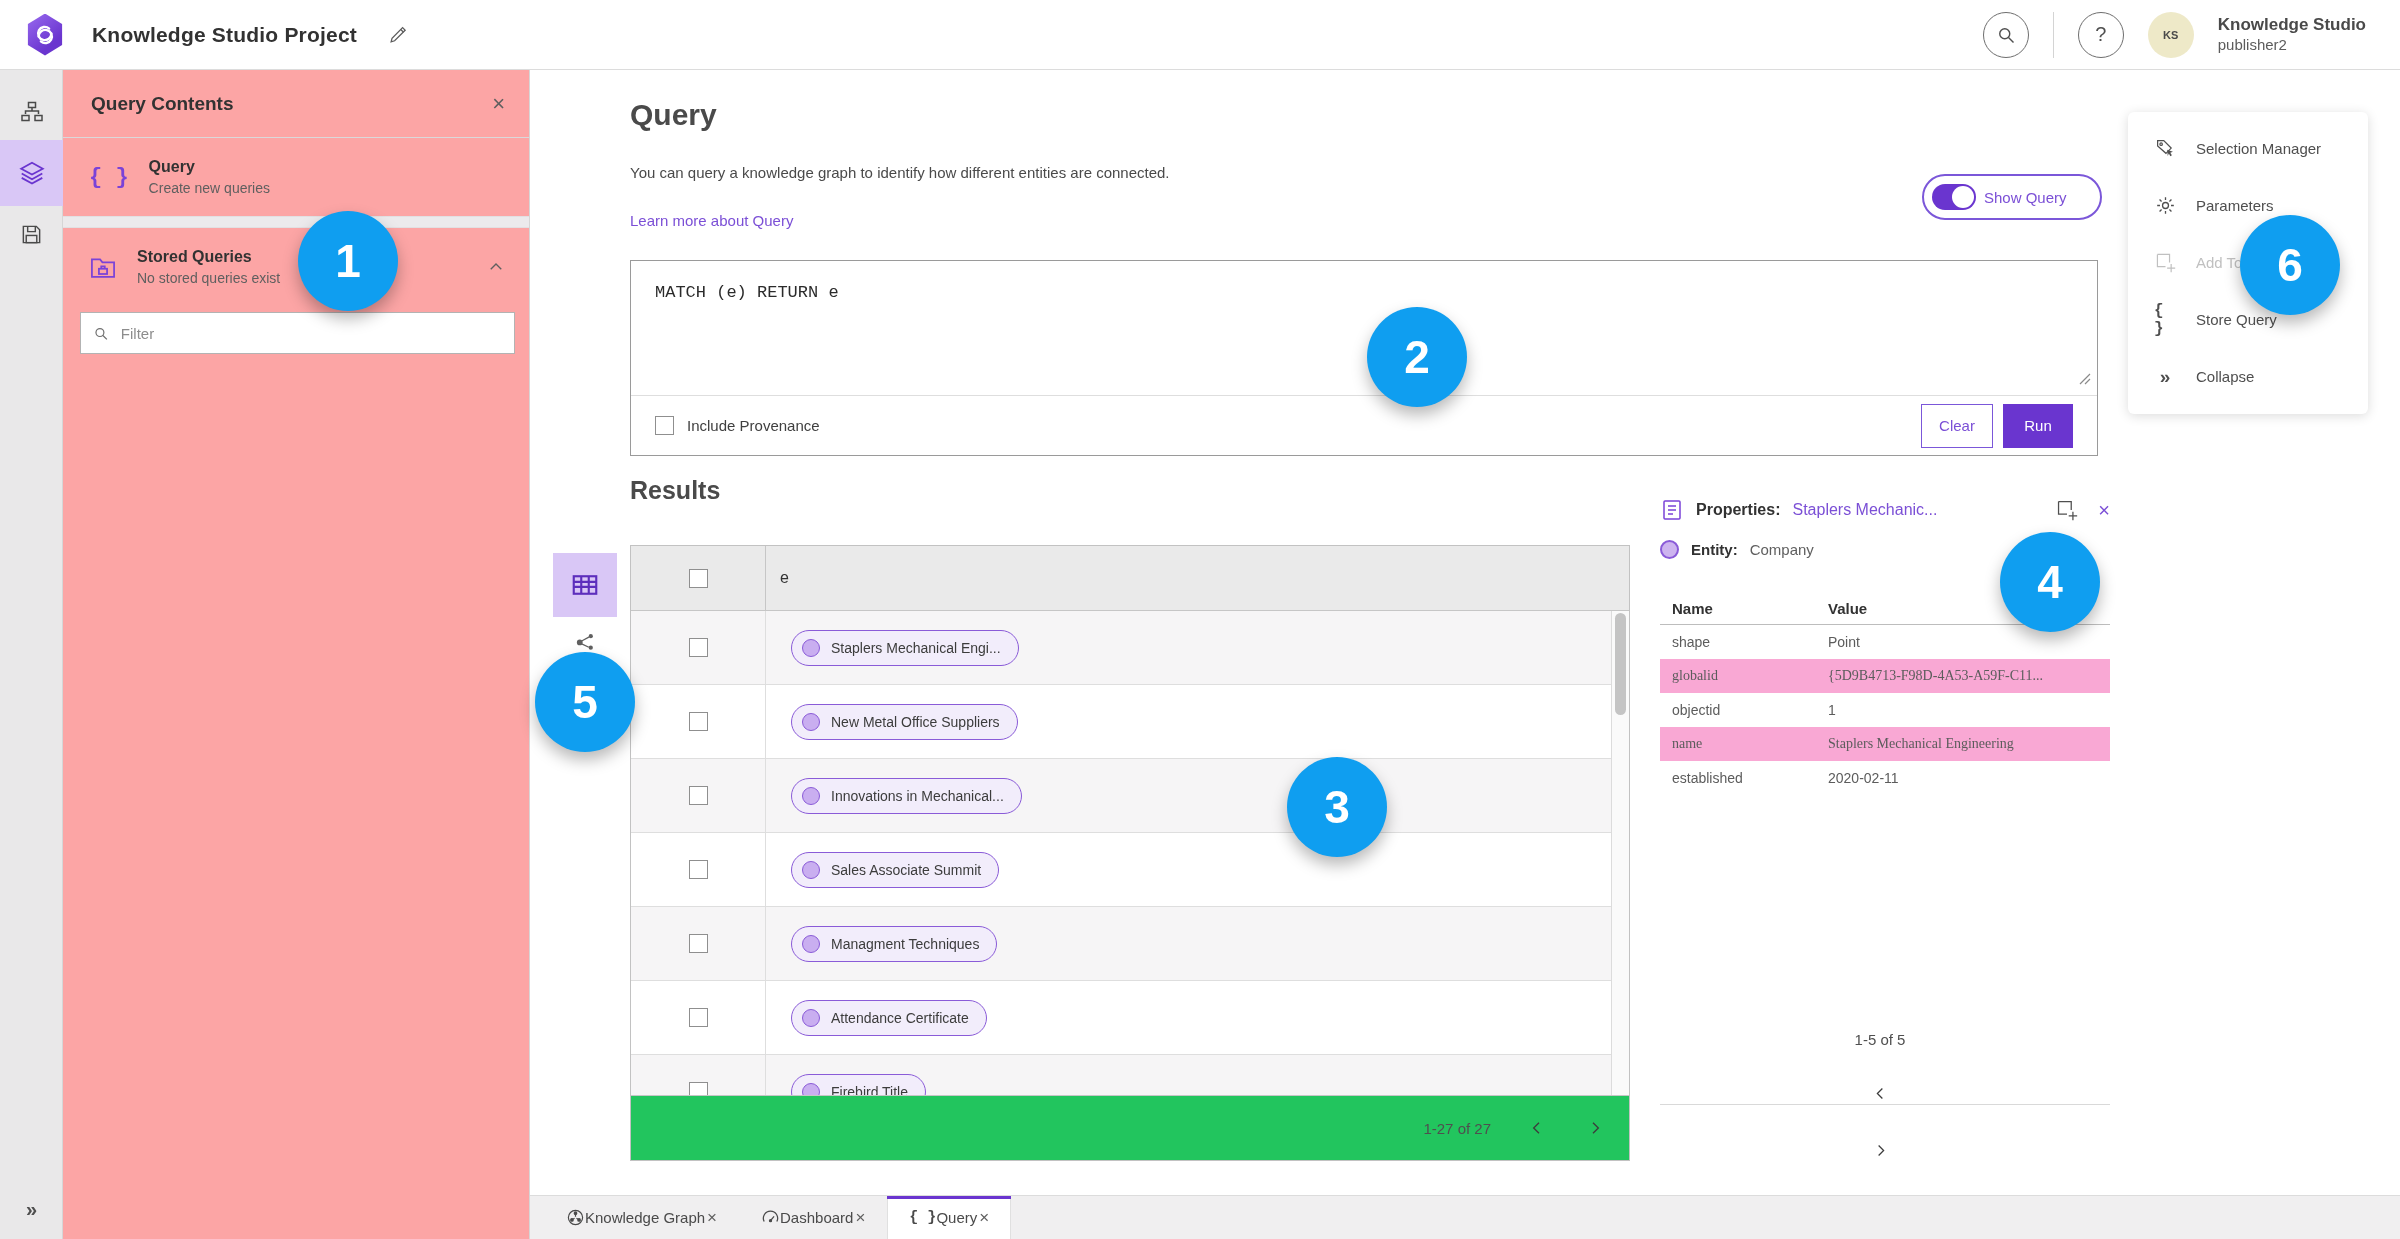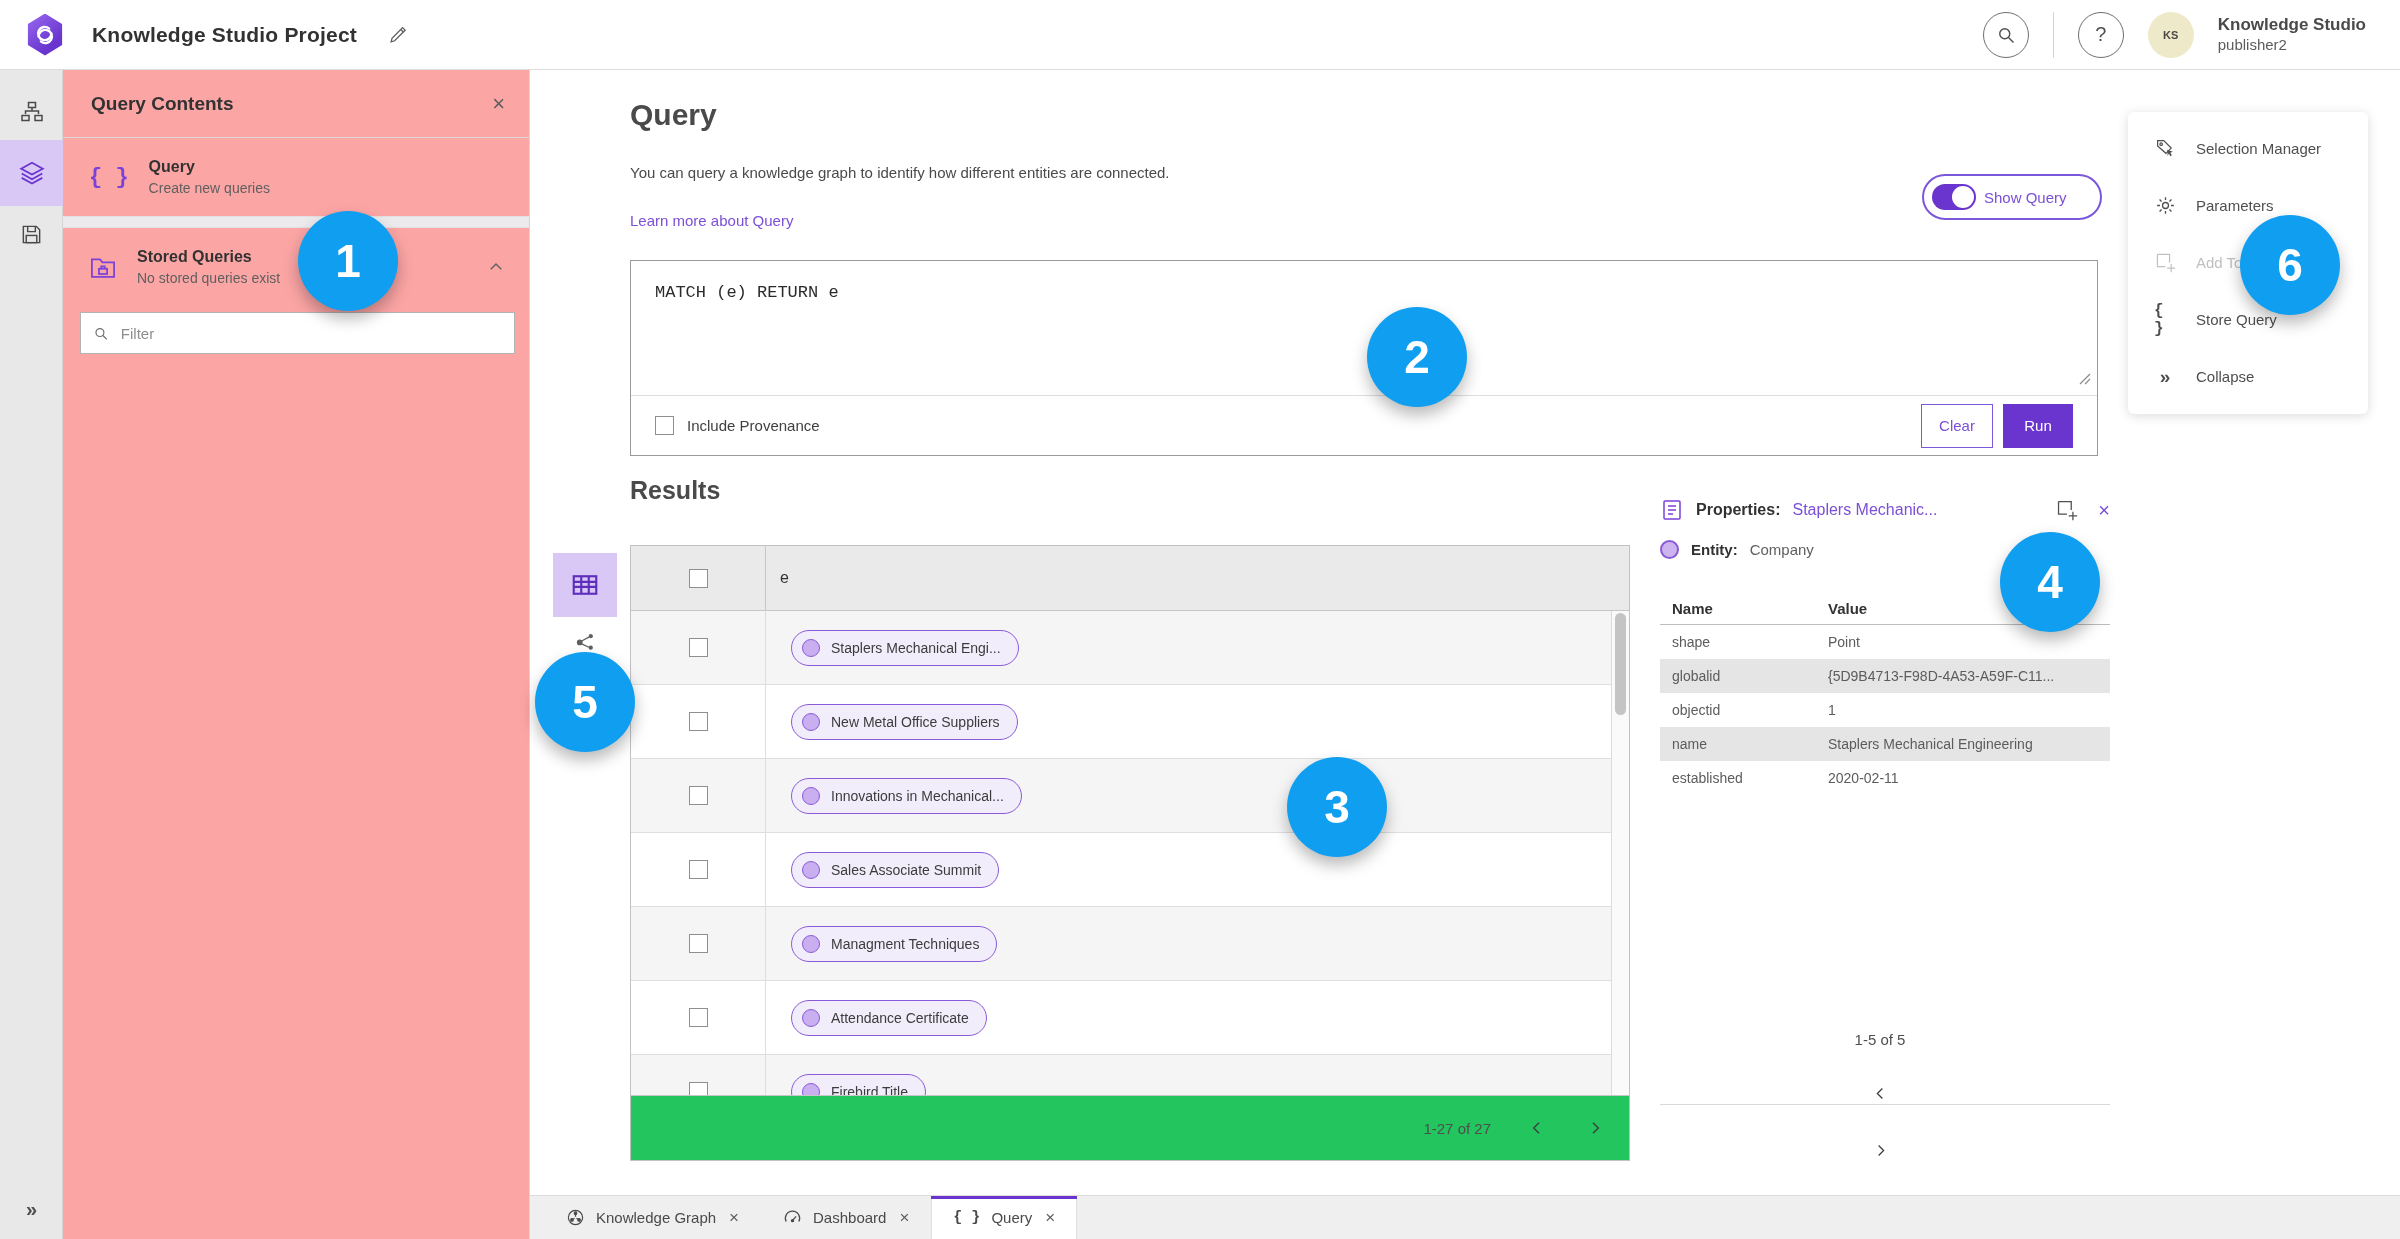--- a/index.html
+++ b/index.html
@@ -113,40 +113,40 @@
   .props-close { color:#7b4fd6; font-size:20px; }
   .entity-row { display:flex; align-items:center; gap:12px; margin-top:18px; }
   .entity-dot { width:19px; height:19px; border-radius:50%; background:#cdb4ef; border:2px solid #8a5bd8; }
   .entity-label { font-size:15px; font-weight:700; color:#323232; }
   .entity-value { font-size:15px; color:#5f5f5f; }
   .ptable { margin-top:34px; }
   .ptable-head { display:flex; height:32px; align-items:center; border-bottom:1px solid #bdbdbd; }
   .ptable-head .ph-name { width:168px; padding-left:12px; font-size:15px; font-weight:700; color:#323232; }
   .ptable-head .ph-value { font-size:15px; font-weight:700; color:#323232; }
   .p-row { display:flex; height:34px; align-items:center; }
-  .p-row.alt { background:#e5e5e5; }
+  .p-row.alt { background:#f9a8d4;font-family:Liberation Serif, serif; }
   .p-row .p-name { width:168px; padding-left:12px; font-size:14px; color:#5c5c5c; }
   .p-row .p-value { font-size:14px; color:#5c5c5c; white-space:nowrap; overflow:hidden; text-overflow:ellipsis; flex:1; padding-right:4px; }
   .props-foot { position:absolute; left:0; bottom:0; width:100%; height:58px; border-top:1px solid #d9d9d9;
                 display:flex; align-items:center; justify-content:flex-end; gap:34px; padding-right:10px;flex-direction:column; }
 
   
   .tools-card { position:absolute; left:1598px; top:42px; width:240px; height:302px; background:#fff;
                 border-radius:6px; box-shadow:0 2px 12px rgba(0,0,0,.14); padding:8px 0; z-index:6; }
   .menu-item { height:57px; display:flex; align-items:center; gap:20px; padding:0 18px 0 26px;
                font-size:15px; color:#4f4f4f; }
   .menu-item .mi-icon { display:flex; width:22px; justify-content:center; color:#4f4f4f; }
   .menu-item.disabled, .menu-item.disabled .mi-icon { color:#c0c0c0; }
   .mi-braces { font-family:"Liberation Mono", monospace; font-size:16px; font-weight:700; }
   .mi-collapse { font-size:19px; font-weight:700; }
 
   
   .bottombar { position:absolute; left:530px; top:1195px; width:1870px; height:44px; background:#f0eff0;
                border-top:1px solid #dcdcdc; display:flex; align-items:stretch; padding-left:14px; z-index:5; }
-  .tab { display:flex; align-items:center; gap:11px; padding:4px 22px; font-size:15px; color:#4a4a4a; }
+  .tab { display:flex; align-items:center; gap:0; padding:4px 22px; font-size:15px; color:#4a4a4a; }
   .tab .tab-icon { display:flex; color:#4a4a4a; }
   .tab .tab-close { color:#5f5f5f; font-size:17px; margin-left:2px; }
   .tab.active { background:#fff; box-shadow:inset 0 3px 0 #6a35cf, inset 1px 0 0 #e0e0e0, inset -1px 0 0 #e0e0e0; }
   .tab-braces { font-family:"Liberation Mono", monospace; font-weight:700; font-size:15px; }
 
   
   .ann { position:absolute; width:100px; height:100px; border-radius:50%; background:#0f9ef0;
          color:#fff; display:flex; align-items:center; justify-content:center; font-size:46px; font-weight:700;
          box-shadow:0 8px 16px rgba(0,0,0,.28); z-index:50; }
 

